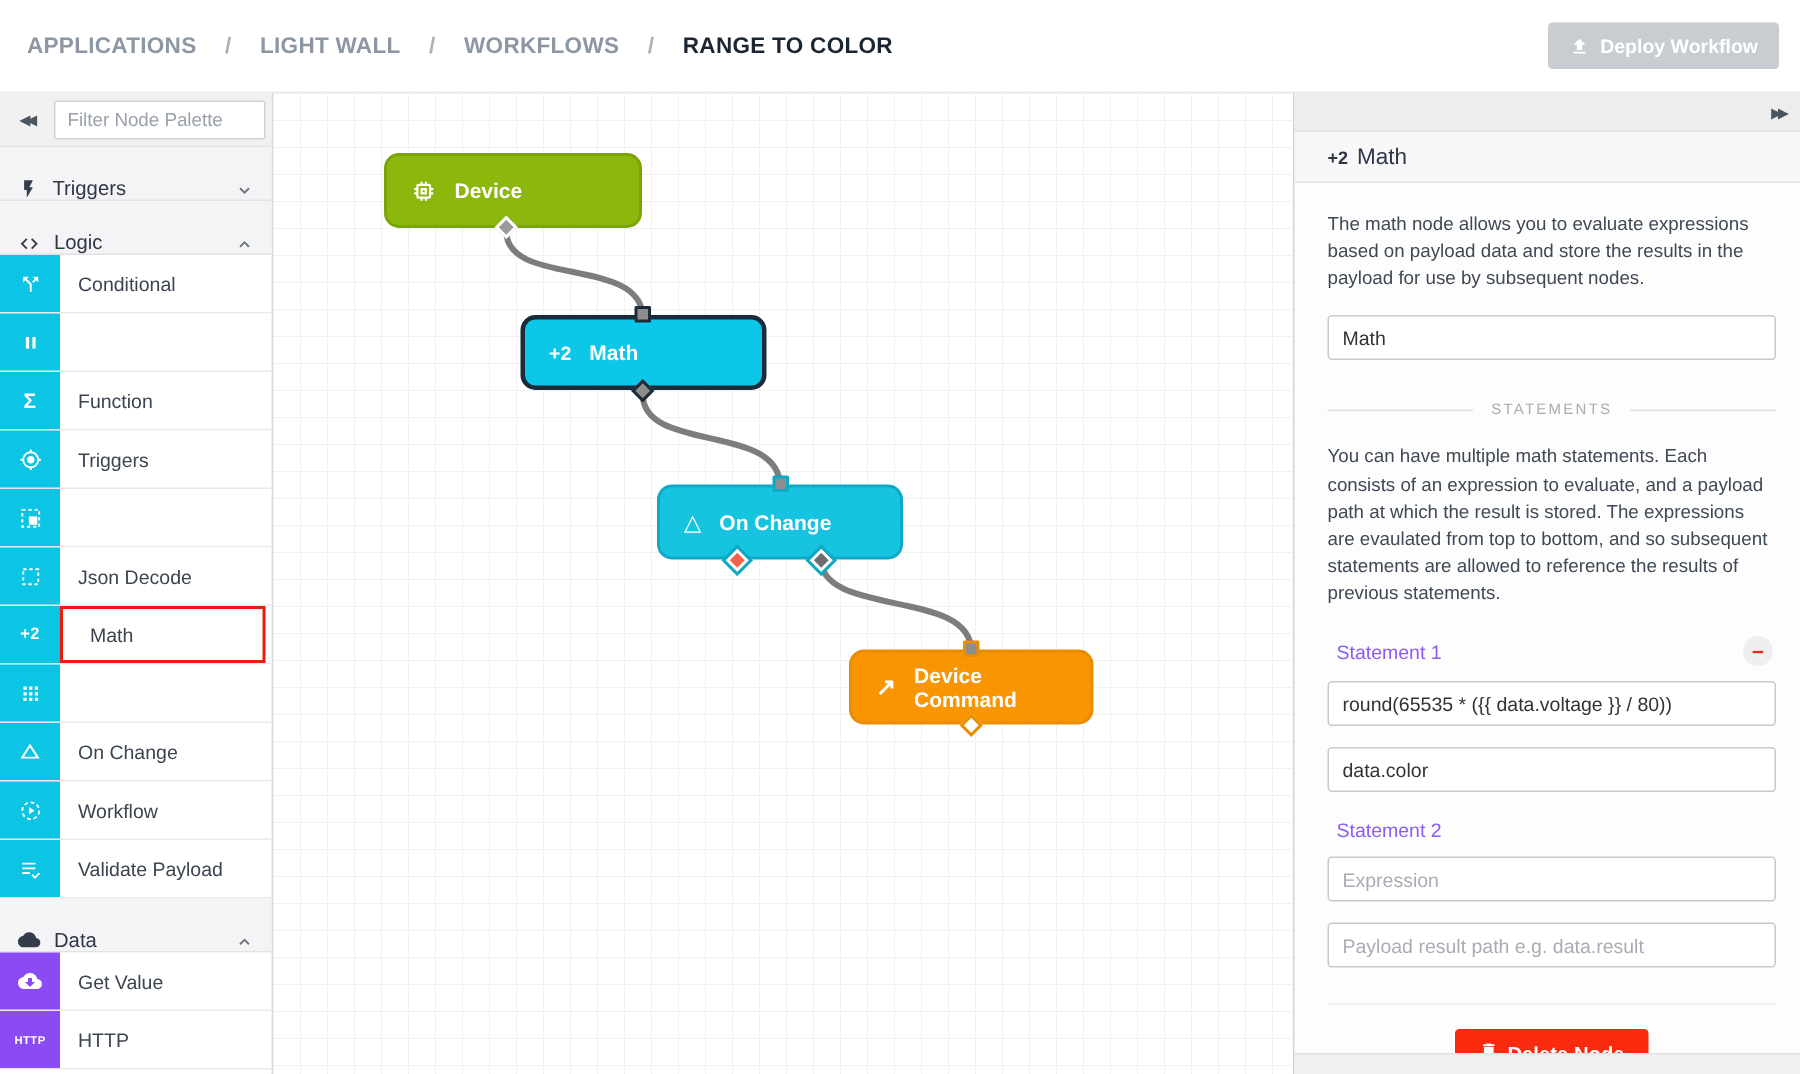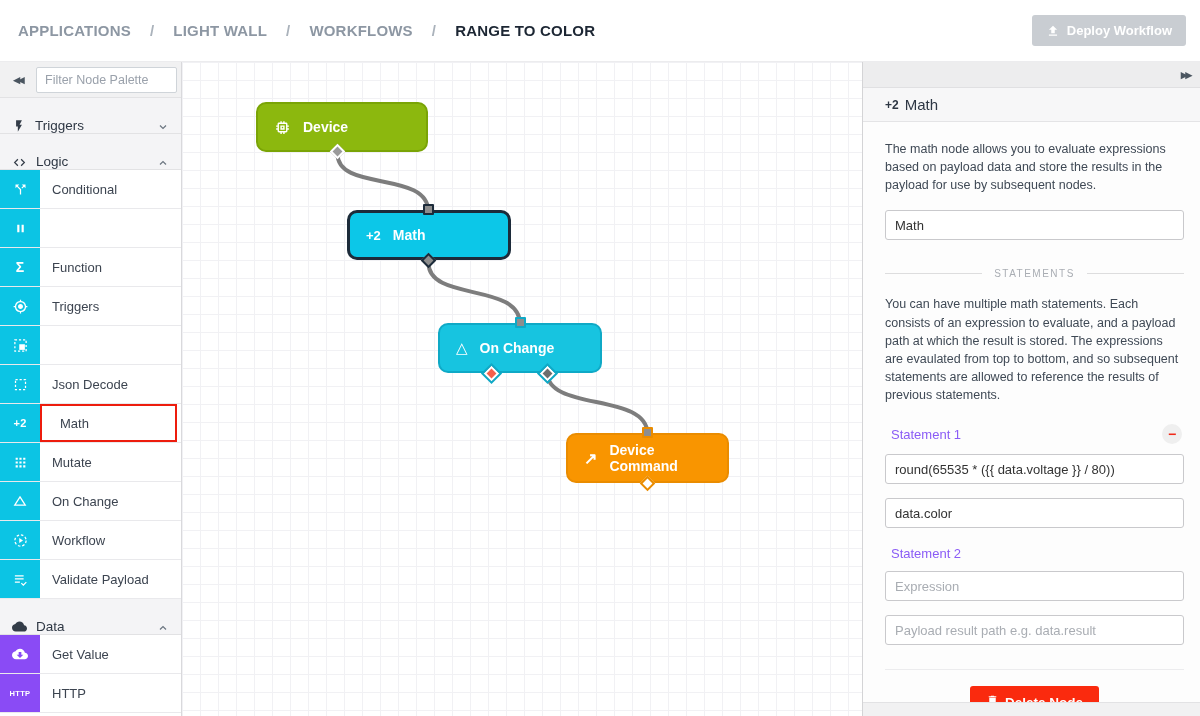--- a/index.html
+++ b/index.html
@@ -214,21 +214,20 @@
           <span class="icon-text">+2</span>
         </span>
       <span class="pal-label hl">Math</span>
     </div>
     <div class="pal-item">
       <span class="pal-icon logic">
           <svg width="13" height="13" viewBox="0 0 24 24" fill="#fff">
             <path d="M3 3h4v4H3zm7 0h4v4h-4zm7 0h4v4h-4zM3 10h4v4H3zm7 0h4v4h-4zm7 0h4v4h-4zM3 17h4v4H3zm7 0h4v4h-4zm7 0h4v4h-4z"></path>
           </svg>
         </span>
-      <span class="pal-label">Mutate</span>
     </div>
     <div class="pal-item">
       <span class="pal-icon logic">
           <svg width="14" height="14" viewBox="0 0 24 24" fill="none" stroke="#fff" stroke-width="2.2">
             <path d="M12 5 L21 19 H3 Z"></path>
           </svg>
         </span>
       <span class="pal-label">On Change</span>
     </div>
     <div class="pal-item">

